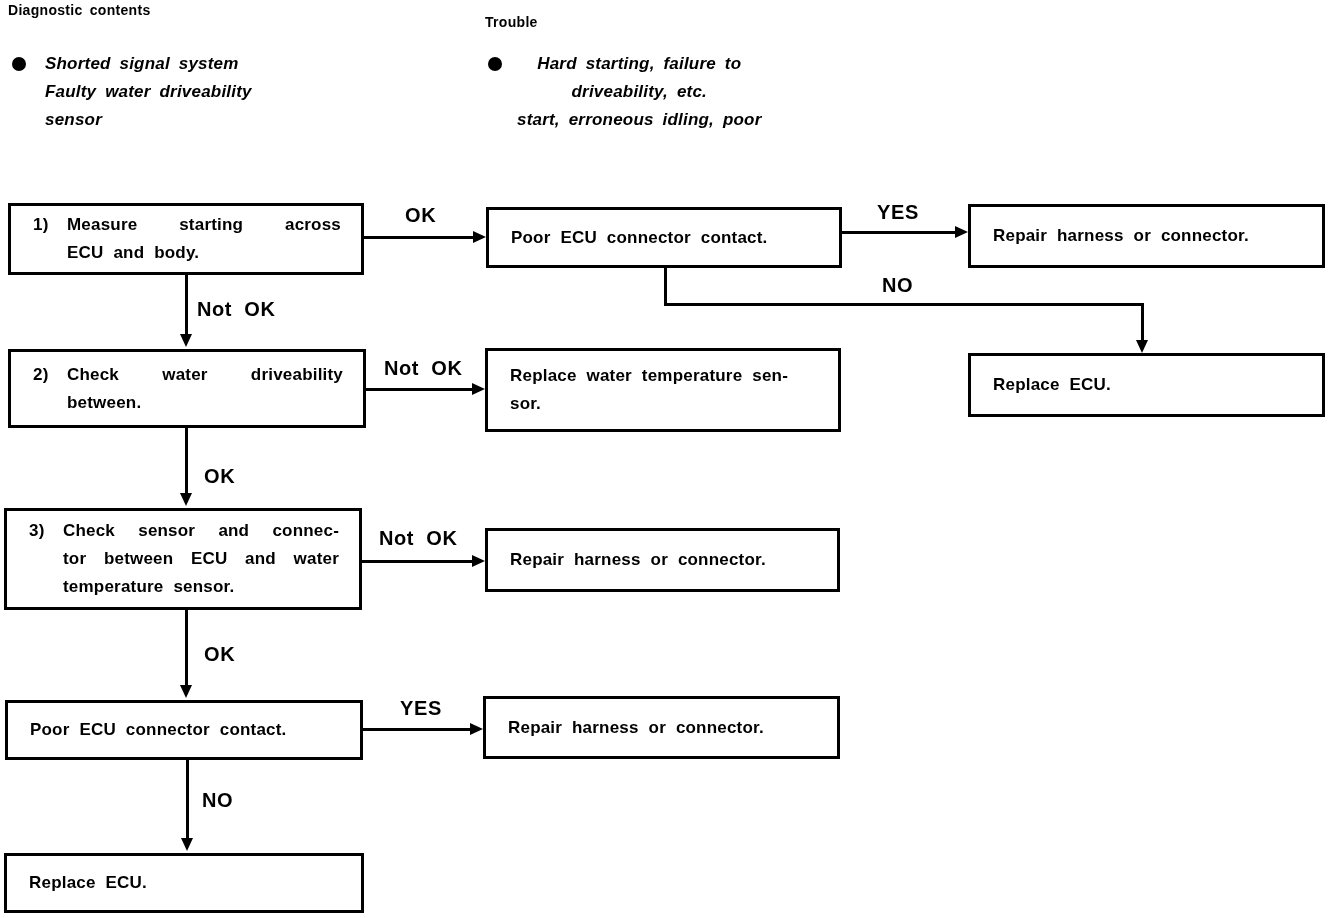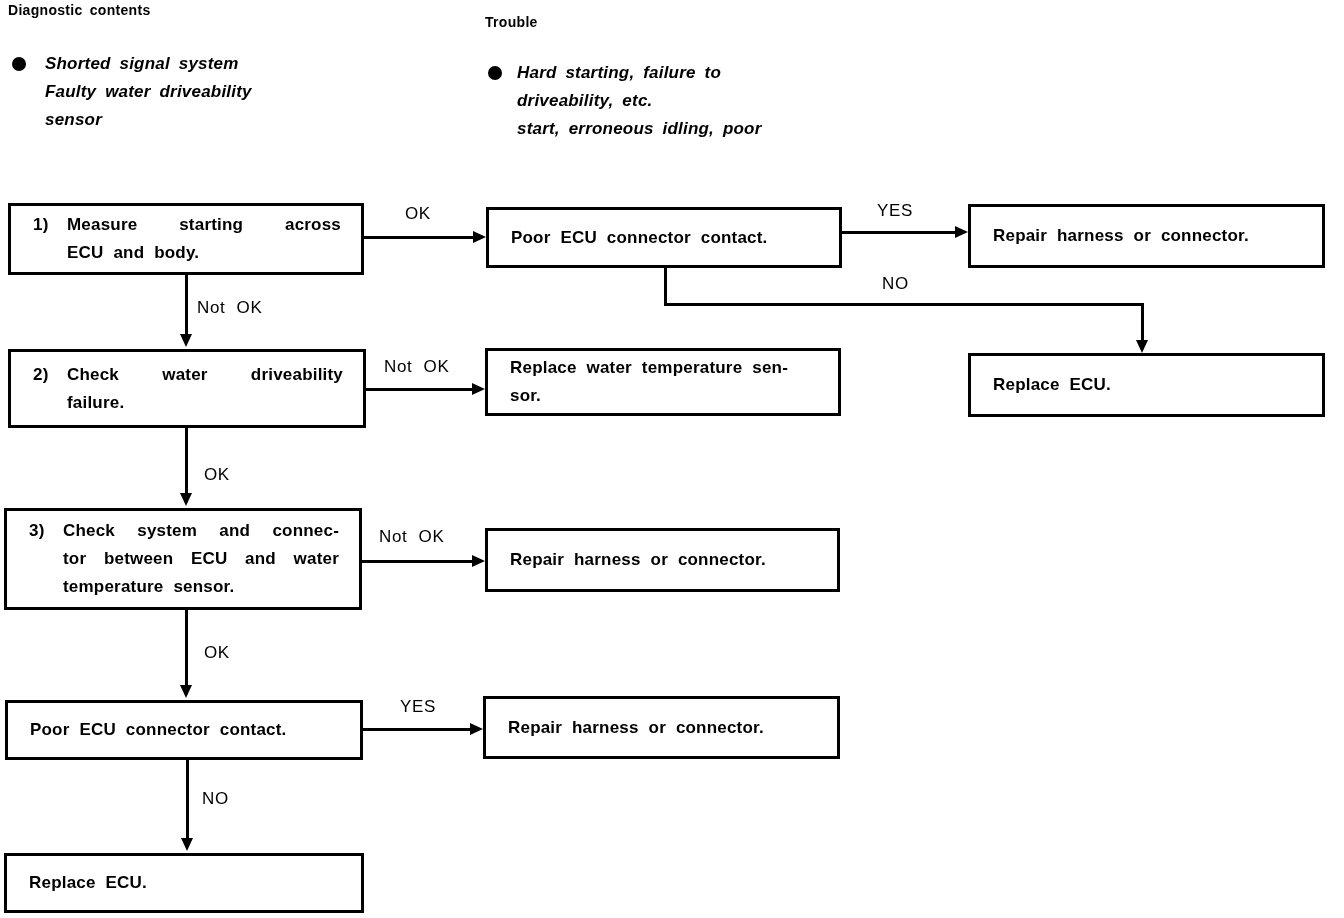--- a/index.html
+++ b/index.html
@@ -20,39 +20,39 @@
   .box-inner{display:flex;width:100%;padding:0 20px 0 22px;box-sizing:border-box;}
   .num{width:34px;flex-shrink:0;}
   .txt{flex:1;min-width:0;}
   .jline{display:block;text-align:justify;text-align-last:justify;white-space:nowrap;}
   .line{display:block;white-space:nowrap;}
   .hline,.vline{position:absolute;background:#000;}
   .hline{height:3px;}
   .vline{width:3px;}
   .arrow-r{position:absolute;width:0;height:0;border-top:6px solid transparent;border-bottom:6px solid transparent;border-left:13px solid #000;}
   .arrow-d{position:absolute;width:0;height:0;border-left:6px solid transparent;border-right:6px solid transparent;border-top:13px solid #000;}
-  .lbl{position:absolute;font-size:17px;font-weight:400;letter-spacing:.6px;word-spacing:6px;white-space:nowrap;}
+  .lbl{position:absolute;font-size:20px;font-weight:700;letter-spacing:.6px;word-spacing:6px;white-space:nowrap;}
 </style>
 </head>
 <body>
 
 <div id="page">
 
   <div class="hdr" style="left:8px;top:2px;">Diagnostic contents</div>
   <div class="bullet-row" style="left:12px;top:50px;">
     <span class="dot"></span>
     <div class="bullet-lines" style="margin-left:19px;">
       <span>Shorted signal system</span>
       <span>Faulty water driveability</span>
       <span>sensor</span>
     </div>
   </div>
 
   <div class="hdr" style="left:485px;top:14px;">Trouble</div>
-  <div class="bullet-row" style="left:488px;top:59px;">
+  <div class="bullet-row" style="left:488px;top:50px;text-align:center;">
     <span class="dot"></span>
     <div class="bullet-lines" style="margin-left:15px;">
       <span>Hard starting, failure to</span>
       <span>driveability, etc.</span>
       <span>start, erroneous idling, poor</span>
     </div>
   </div>
 
   <div class="box" style="left:8px;top:203px;width:356px;height:72px;">
     <div class="box-inner">
@@ -86,39 +86,39 @@
         <span class="line">Replace ECU.</span>
       </span>
     </div>
   </div>
 
   <div class="box" style="left:8px;top:349px;width:358px;height:79px;">
     <div class="box-inner">
       <span class="num">2)</span>
       <span class="txt">
         <span class="jline">Check water driveability</span>
-        <span class="line">failure.</span>
+        <span class="line">between.</span>
       </span>
     </div>
   </div>
 
-  <div class="box" style="left:485px;top:348px;width:356px;height:68px;">
+  <div class="box" style="left:485px;top:348px;width:356px;height:84px;">
     <div class="box-inner">
       <span class="txt">
         <span class="line">Replace water temperature sen-</span>
         <span class="line">sor.</span>
       </span>
     </div>
   </div>
 
   <div class="box" style="left:4px;top:508px;width:358px;height:102px;">
     <div class="box-inner">
       <span class="num">3)</span>
       <span class="txt">
-        <span class="jline">Check system and connec-</span>
+        <span class="jline">Check sensor and connec-</span>
         <span class="jline">tor between ECU and water</span>
         <span class="line">temperature sensor.</span>
       </span>
     </div>
   </div>
 
   <div class="box" style="left:485px;top:528px;width:355px;height:64px;">
     <div class="box-inner">
       <span class="txt">
         <span class="line">Repair harness or connector.</span>

